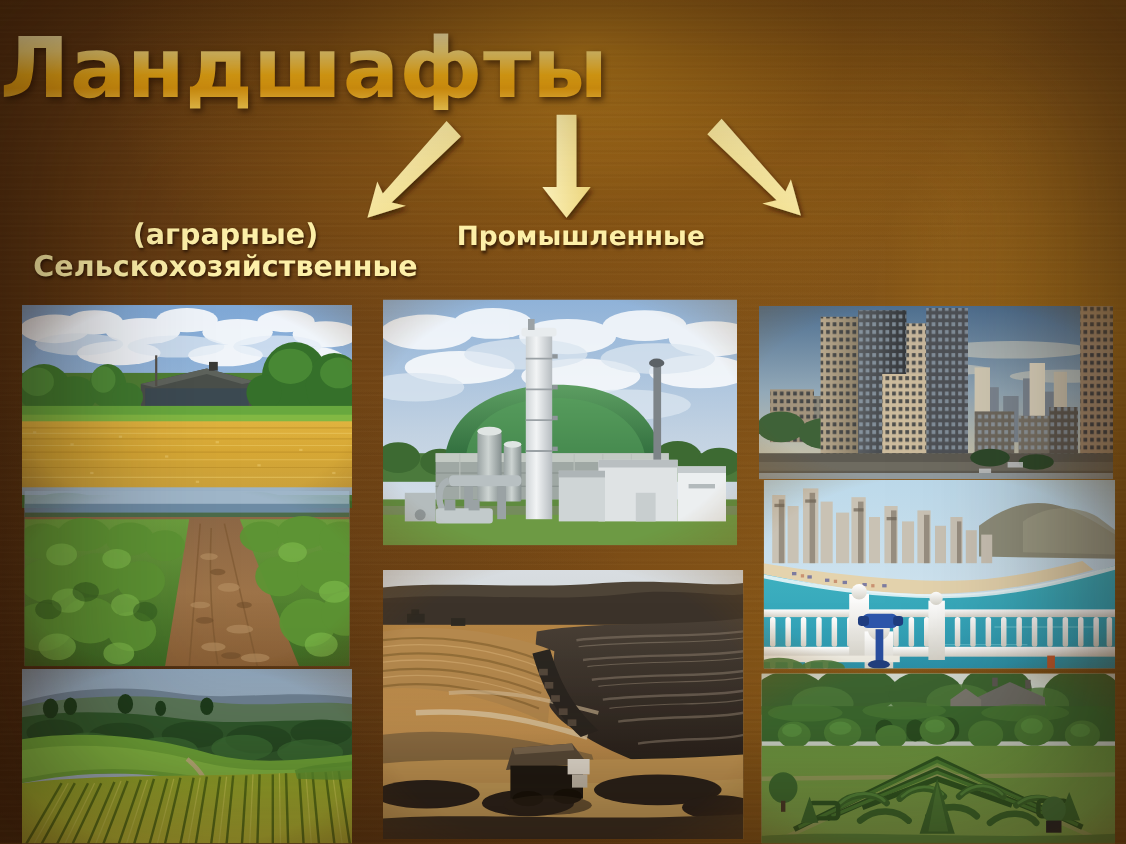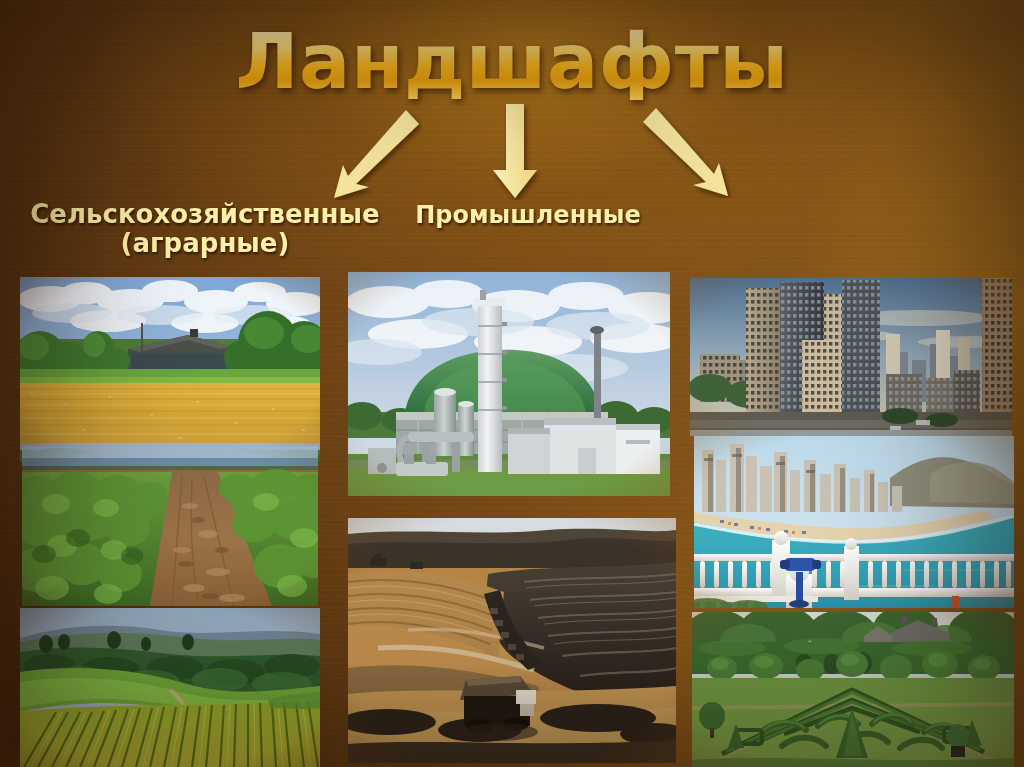--- a/index.html
+++ b/index.html
@@ -31,21 +31,21 @@
       rgba(0,0,0,0) 11px);
     opacity:.75;
   }
   #vignette{
     position:absolute;inset:0;pointer-events:none;
     box-shadow:inset 0 0 150px 40px rgba(30,13,4,.55);
   }
 
   
   #title{
-    position:absolute;left:0;right:0;top:24px;text-align:center;
+    position:absolute;left:0;right:0;top:24px;text-align:left;
     font-size:76px;font-weight:bold;letter-spacing:.5px;line-height:1;
     background:linear-gradient(180deg,#fff4c2 0%,#ffe07a 30%,#f6b316 58%,#e8a010 74%,#f7cd52 100%);
     -webkit-background-clip:text;background-clip:text;color:transparent;
     -webkit-text-fill-color:transparent;
     filter:drop-shadow(2px 3px 3px rgba(35,15,2,.65));
     font-family:"DejaVu Sans","Liberation Sans",sans-serif;
   }
 
   
   .arrow{position:absolute;}
@@ -123,22 +123,22 @@
           <feDropShadow dx="2" dy="3" stdDeviation="2.6" flood-color="#2a1204" flood-opacity=".65"></feDropShadow>
         </filter>
       </defs>
       <g filter="url(#ash3)" fill="url(#ag3)">
         <path d="M16 2 L3 16 L66 76 L53 79 L88 90 L79 57 L74 68 Z"></path>
       </g>
     </svg>
   </div>
 
   <div class="cat-label" id="cat-agro">
+    <div>(аграрные)</div>
     <div>Сельскохозяйственные</div>
-    <div>(аграрные)</div>
   </div>
 
   <div class="cat-label" id="cat-industrial">
     <div>Промышленные</div>
   </div>
 
 
   <div class="photo" style="left:20px;top:277px;width:300px;height:185px;">
     <svg viewBox="0 0 300 185" preserveAspectRatio="none" xmlns="http://www.w3.org/2000/svg">
       <defs>

